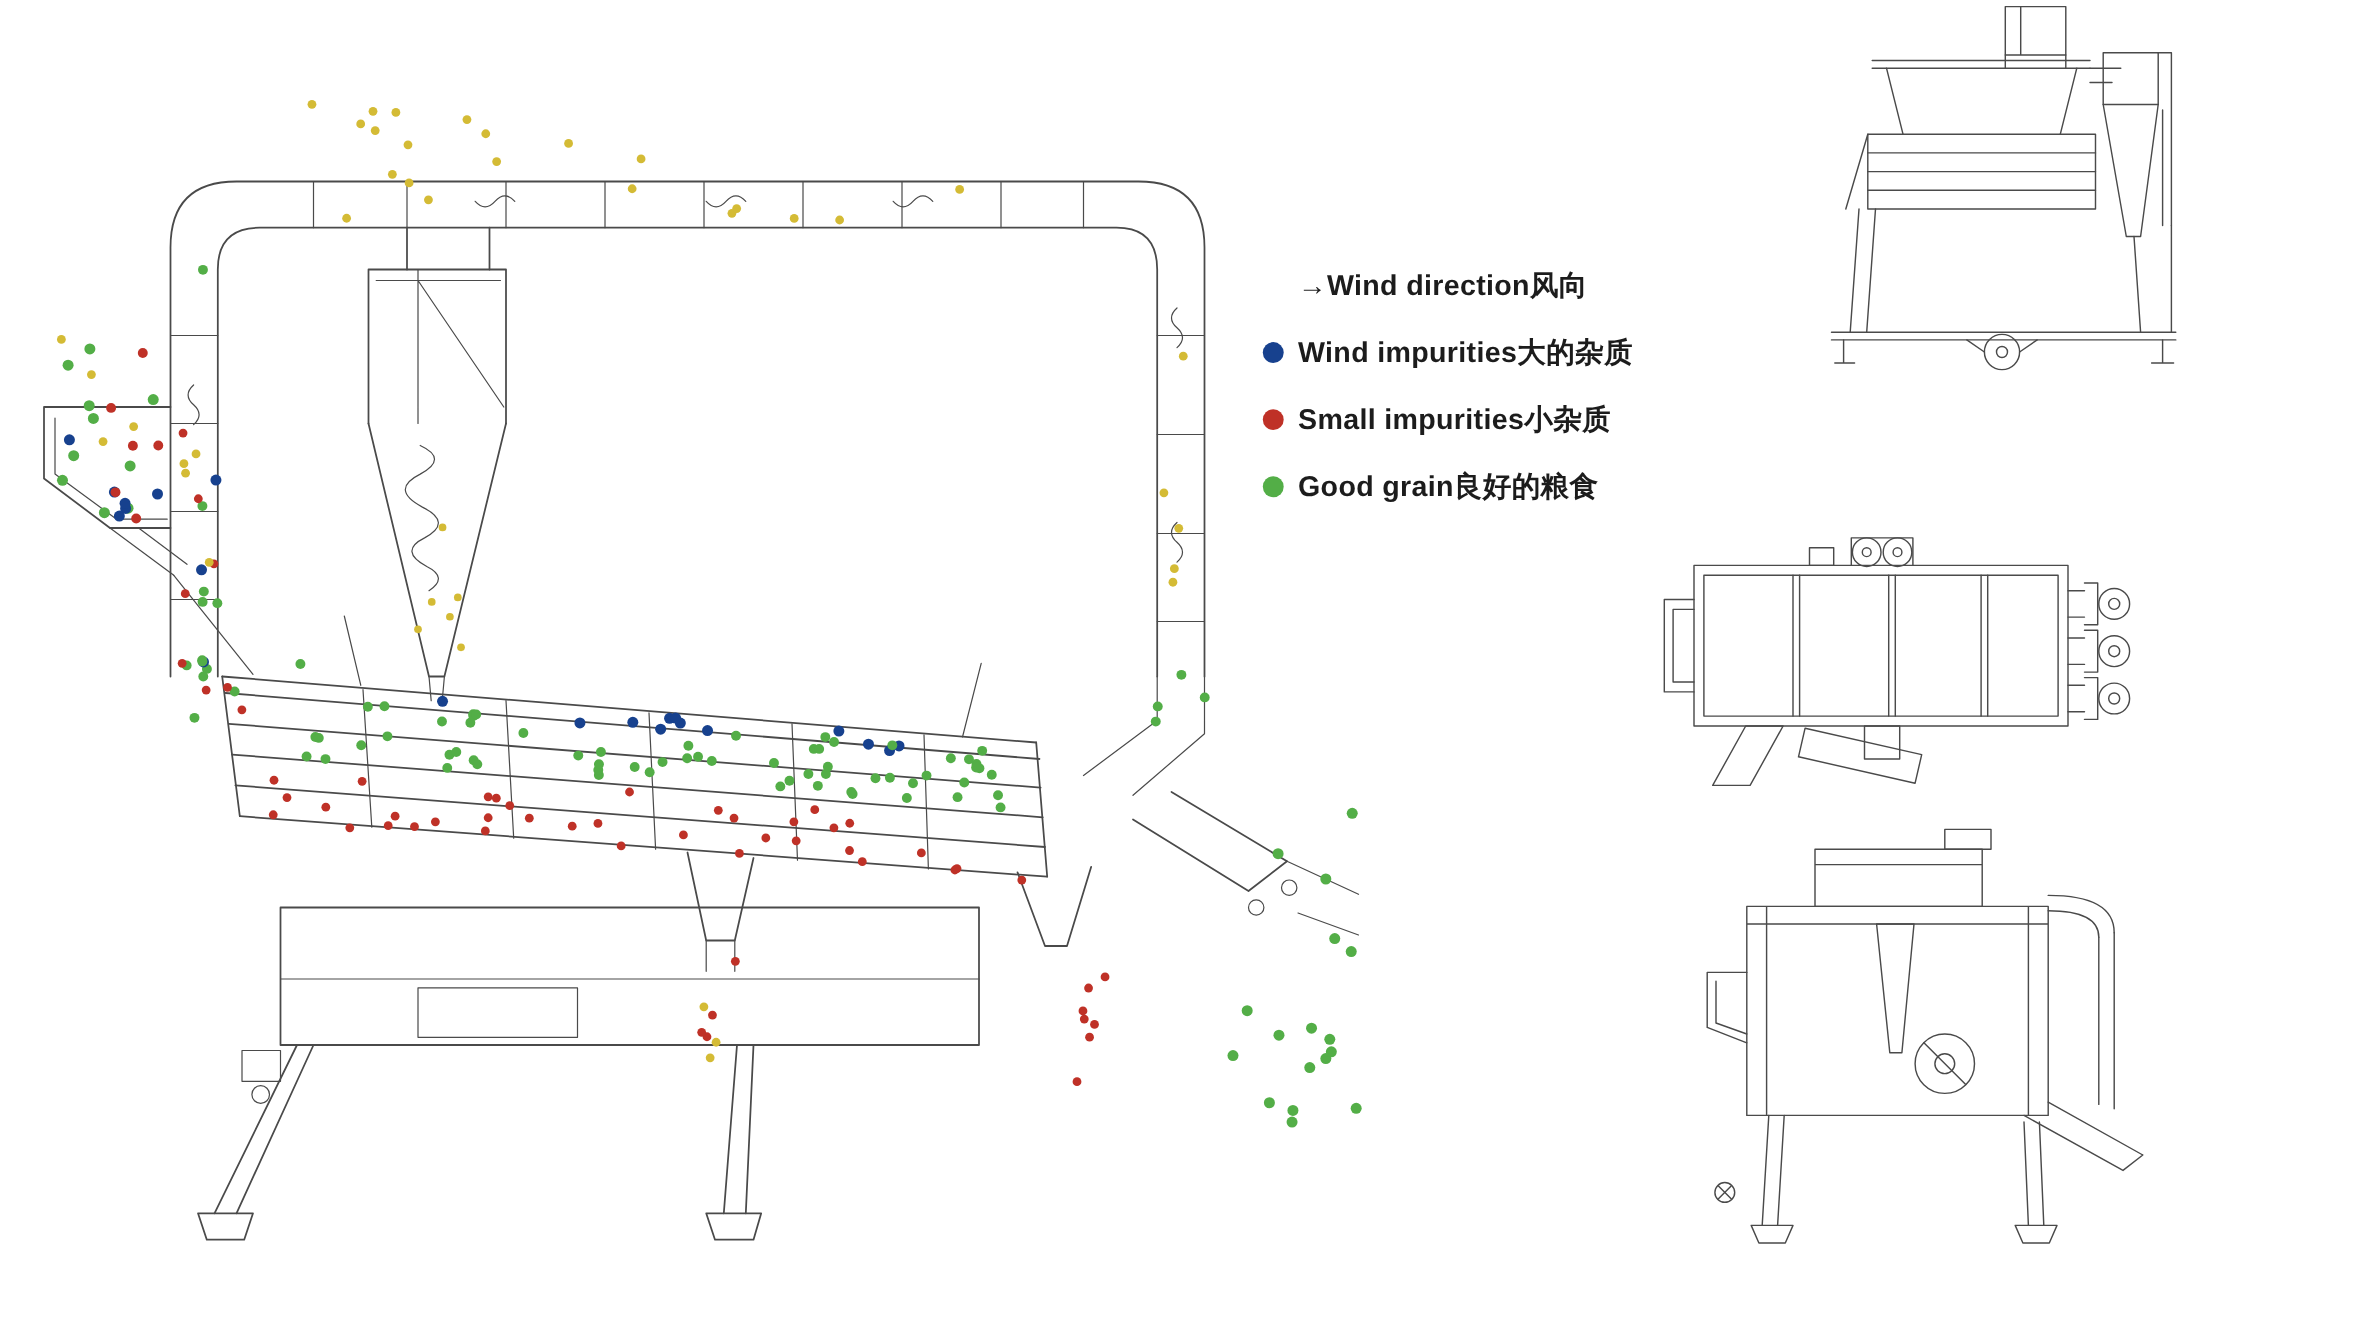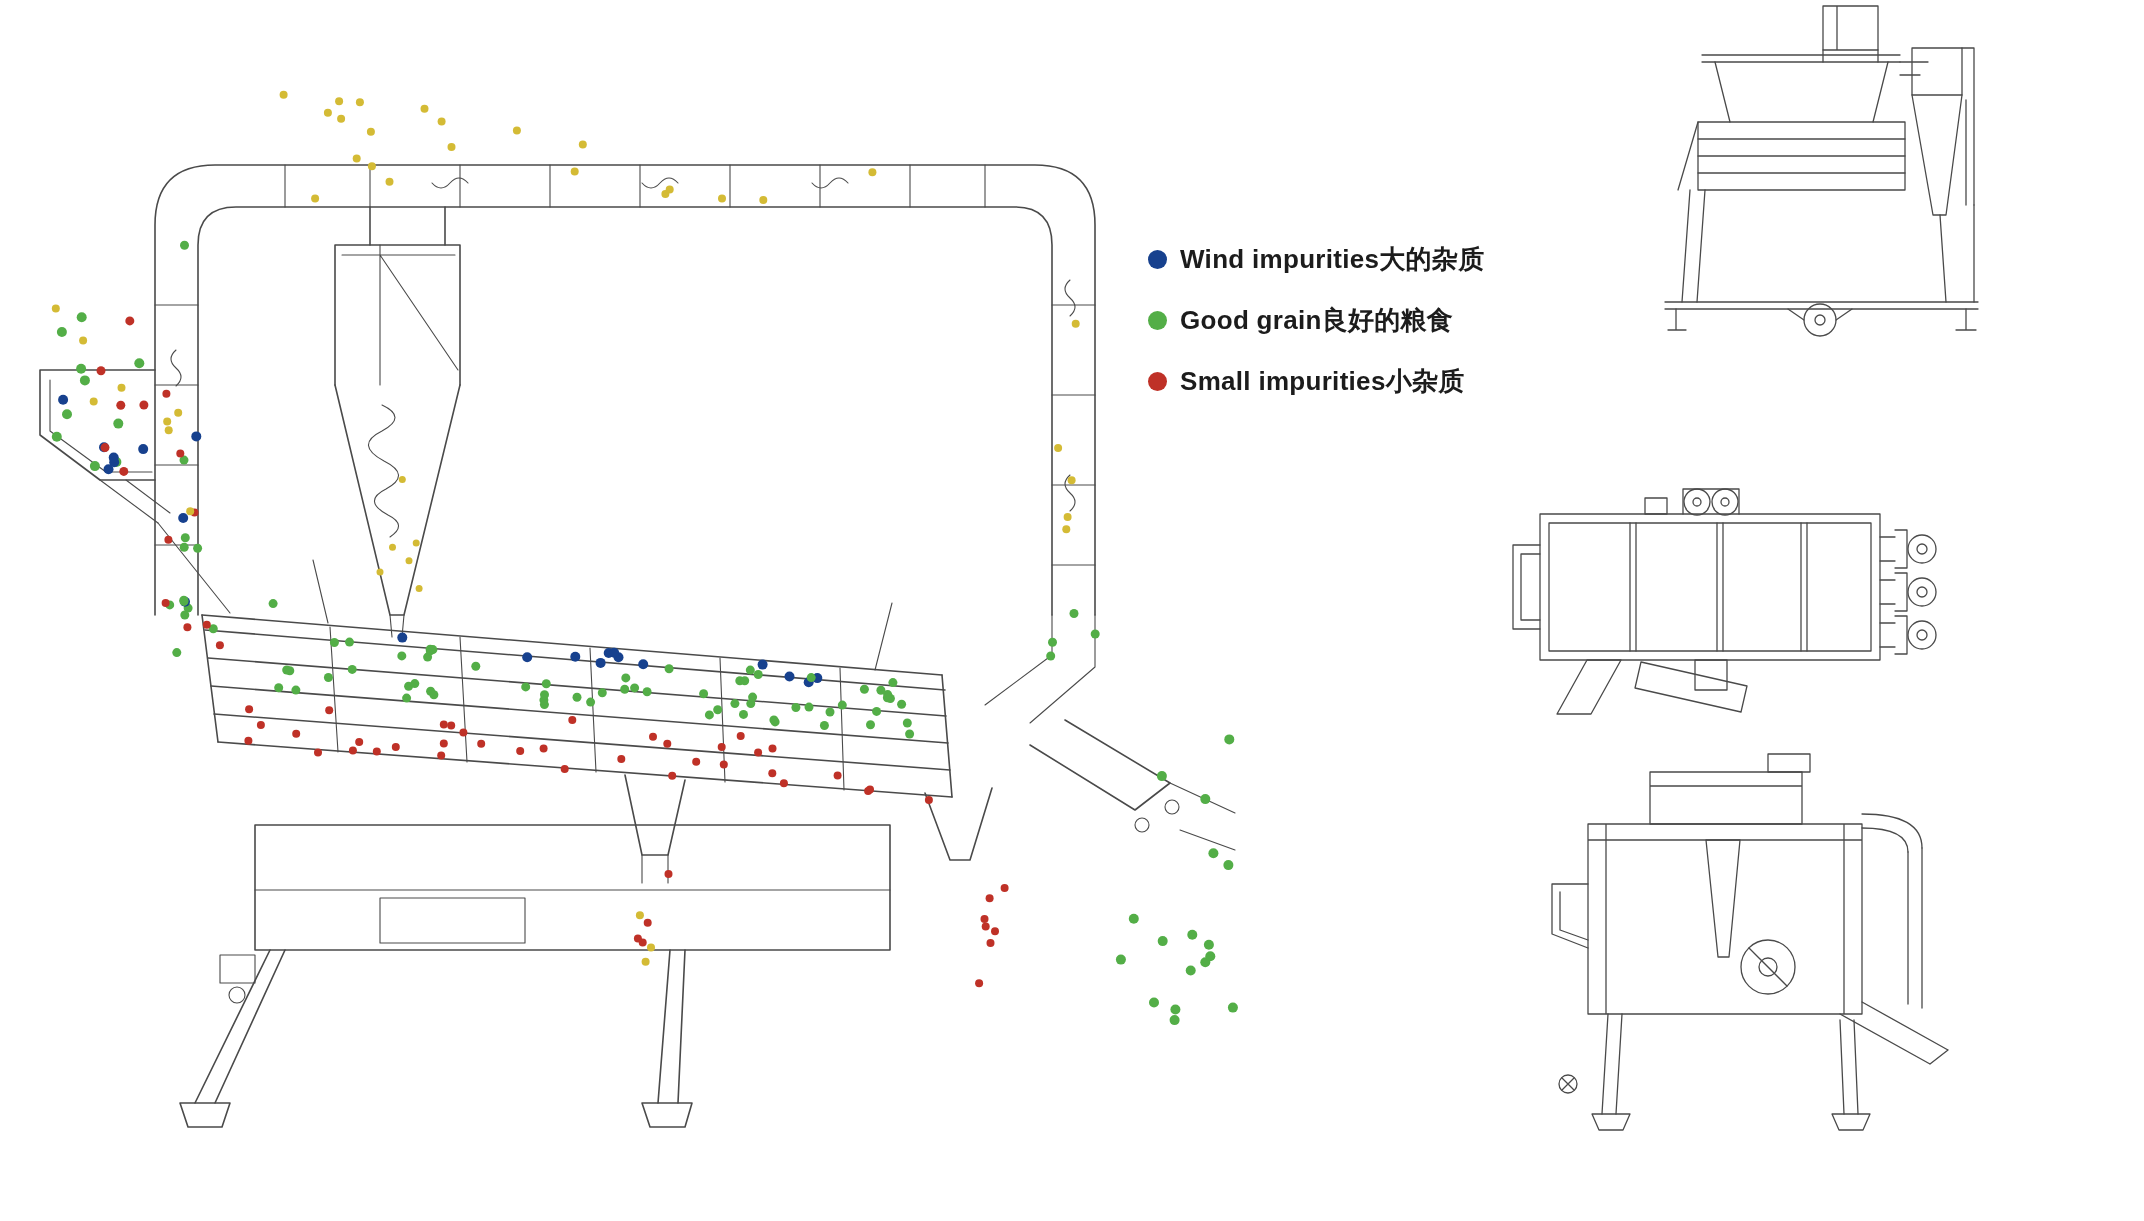--- a/index.html
+++ b/index.html
@@ -329,31 +329,34 @@
         <circle cx="612.7" cy="887.5" r="4" fill="#bf3127"></circle>
         <circle cx="607.9" cy="883.5" r="4" fill="#bf3127"></circle>
         <circle cx="617.7" cy="867.8" r="4" fill="#bf3127"></circle>
         <circle cx="615.6" cy="906.7" r="4" fill="#d4bb35"></circle>
         <circle cx="609.9" cy="860.3" r="4" fill="#d4bb35"></circle>
         <circle cx="621.0" cy="892.5" r="4" fill="#d4bb35"></circle>
       </g>
   </svg>
 
   <div id="legend">
+    <div class="legend-row legend-wind">
+      <span class="legend-label">→Wind direction风向</span>
+    </div>
     <div class="legend-row">
       <span class="legend-bullet" style="background-color: rgb(23, 65, 142);"></span>
       <span class="legend-label">Wind impurities大的杂质</span>
     </div>
     <div class="legend-row">
+      <span class="legend-bullet" style="background-color: rgb(191, 49, 39);"></span>
+      <span class="legend-label">Small impurities小杂质</span>
+    </div>
+    <div class="legend-row">
       <span class="legend-bullet" style="background-color: rgb(83, 174, 71);"></span>
       <span class="legend-label">Good grain良好的粮食</span>
-    </div>
-    <div class="legend-row">
-      <span class="legend-bullet" style="background-color: rgb(191, 49, 39);"></span>
-      <span class="legend-label">Small impurities小杂质</span>
     </div>
   </div>
 
   <svg style="left:1590px;top:0px;" width="390" height="430" viewBox="0 0 390 430">
     <g>
       <path class="vln" d="M233,6 L288,6 L288,50 L233,50 Z M247,6 L247,50"></path>
       <path class="vln" d="M233,50 L233,62 M288,50 L288,62"></path>
       <path class="vln" d="M112,55 L310,55 M112,62 L310,62"></path>
       <path class="vln" d="M125,62 L140,122 M298,62 L283,122"></path>
       <path class="vln" d="M108,122 L315,122 L315,190 L108,190 Z"></path>

